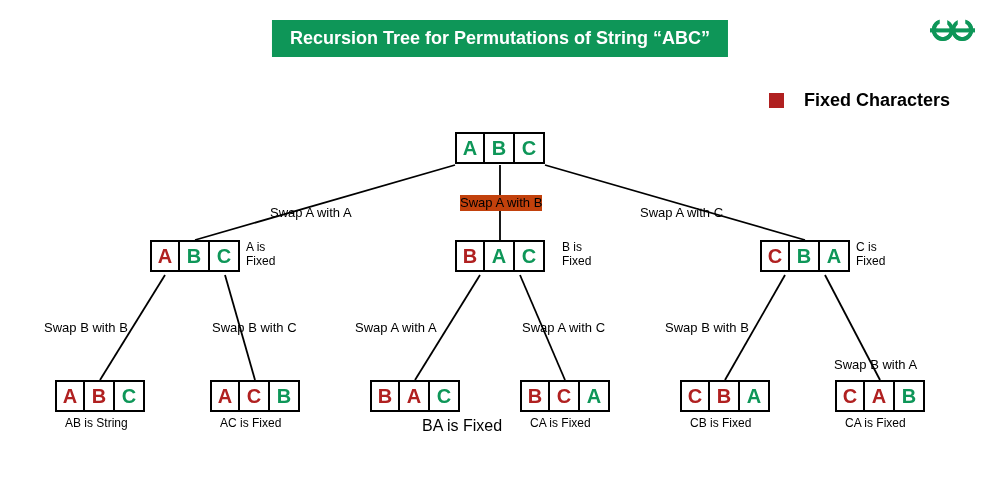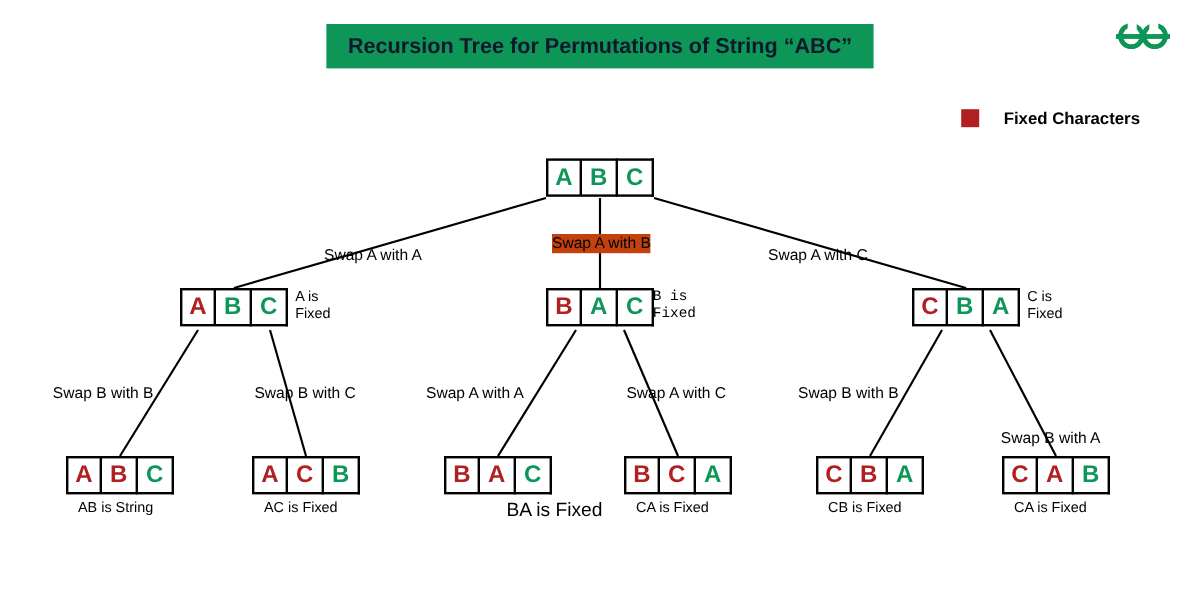--- a/index.html
+++ b/index.html
@@ -1,23 +1,23 @@
 <!DOCTYPE html>
 <html><head>
 <meta charset="utf-8">
 <style>
   * { margin: 0; padding: 0; box-sizing: border-box; }
   body { font-family: Arial, Helvetica, sans-serif; width: 1000px; height: 500px; background: #fff; position: relative; }
   
-  .title-bar { position: absolute; top: 20px; left: 50%; transform: translateX(-50%); background: #0E9658; color: #0f172a; padding: 8px 18px; font-weight: bold; font-size: 18px; }
+  .title-bar { position: absolute; top: 20px; left: 50%; transform: translateX(-50%); background: #0E9658; color: #ffffff; padding: 8px 18px; font-weight: bold; font-size: 18px; }
   
   .logo { position: absolute; top: 15px; right: 25px; }
   .logo svg { width: 45px; height: 30px; }
   
-  .legend { position: absolute; top: 90px; right: 50px; font-size: 14px; font-weight: bold; display: flex; align-items: center; gap: 20px; }
+  .legend { position: absolute; top: 90px; right: 50px; font-size: 18px; font-weight: bold; display: flex; align-items: center; gap: 20px; }
   .legend .sq { width: 15px; height: 15px; background: #B02020; }
   
   .nodebox { position: absolute; display: flex; }
   .cell { width: 30px; height: 32px; border: 2px solid #000; display: flex; align-items: center; justify-content: center; font-weight: bold; font-size: 20px; }
   .cell + .cell { border-left: none; }
   .red { color: #B02020; }
   .green { color: #0E9658; }
   
   .lbl { position: absolute; font-size: 13px; font-weight: normal; line-height: 1.2; }
   .side { font-size: 12px; line-height: 1.2; }
@@ -78,21 +78,21 @@
     <div class="cell green">C</div>
   </div>
 <div class="lbl side" style="top:240px; left:246px;">A is<br>Fixed</div>
 <div class="lbl" style="top:205px; left:270px;">Swap A with A</div>
 
 <div class="nodebox" id="n1" style="top:240px; left:455px;">
     <div class="cell red">B</div>
     <div class="cell green">A</div>
     <div class="cell green">C</div>
   </div>
-<div class="lbl side" style="top:240px; left:544px;font-family:Liberation Mono, monospace;">B is<br>Fixed</div>
+<div class="lbl side" style="top:240px; left:562px;">B is<br>Fixed</div>
 <div class="lbl" style="top:195px; left:460px;background:#c2410c;">Swap A with B</div>
 
 <div class="nodebox" id="n2" style="top:240px; left:760px;">
     <div class="cell red">C</div>
     <div class="cell green">B</div>
     <div class="cell green">A</div>
   </div>
 <div class="lbl side" style="top:240px; left:856px;">C is<br>Fixed</div>
 <div class="lbl" style="top:205px; left:640px;">Swap A with C</div>
 

